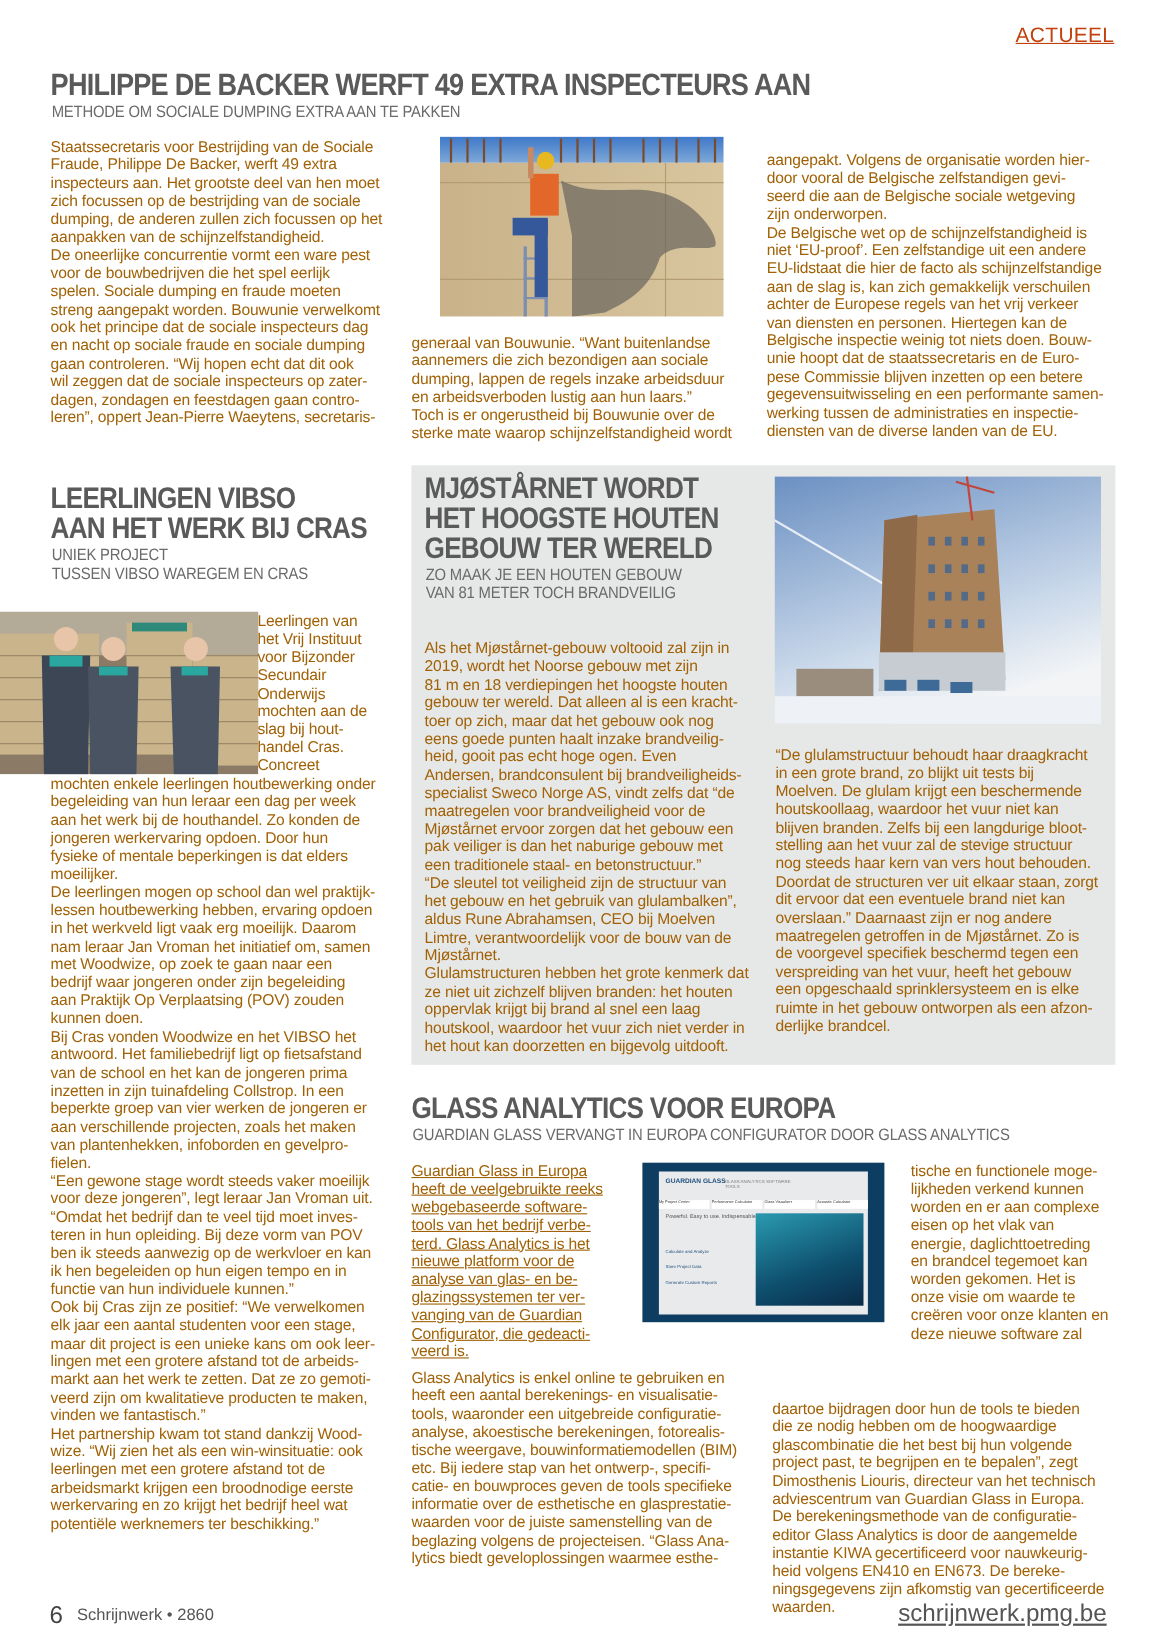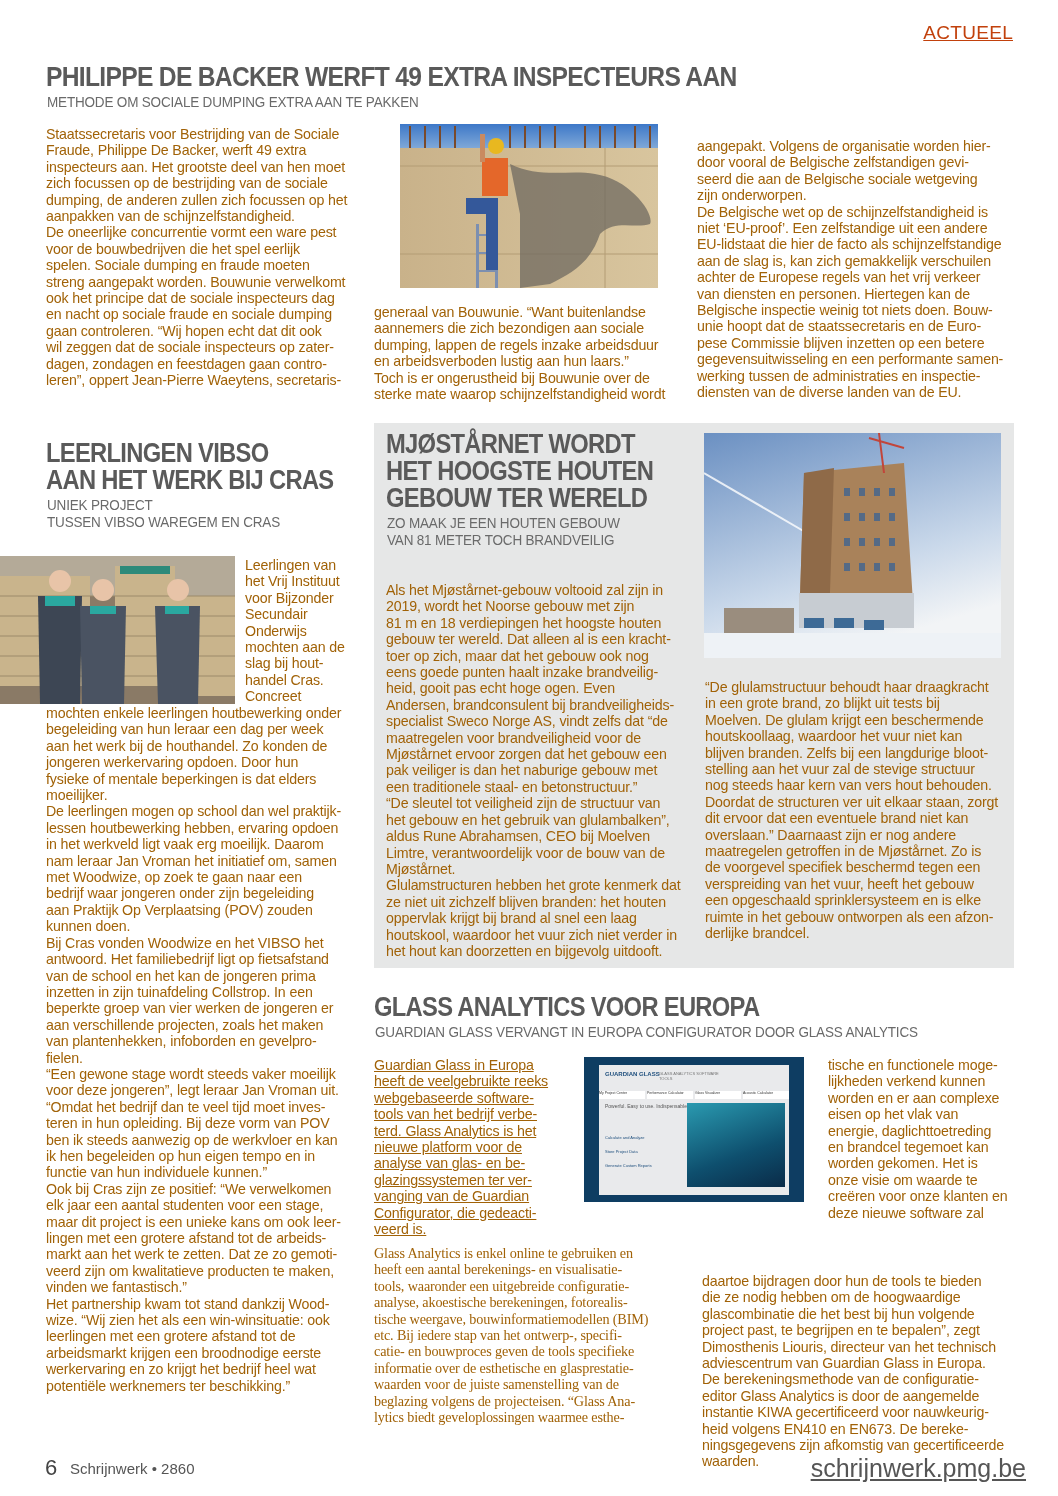--- a/index.html
+++ b/index.html
@@ -8,21 +8,21 @@
   .abs { position: absolute; }
   .section-tag { right: 45px; top: 22px; font-size: 19px; color: #c2410c; text-decoration: underline; letter-spacing: 0.3px; }
   .h1 { font-family: "Liberation Sans", sans-serif; font-weight: bold; color: #5a5a5a; font-size: 27px; line-height: 27px; letter-spacing: -0.8px; transform: scaleX(0.88); transform-origin: left top; white-space: nowrap; }
   .h2 { color: #6a6a6a; font-size: 15px; line-height: 17px; letter-spacing: -0.2px; transform: scaleX(0.9); transform-origin: left top; white-space: nowrap; }
   .body { font-size: 14.2px; line-height: 16.4px; color: #a16207; letter-spacing: -0.15px; }
   .body p { white-space: pre-line; }
   .grey-box { left: 374px; top: 423px; width: 640px; height: 545px; background: #e6e7e7; }
   .img { overflow: hidden; }
   .footer-num { left: 45px; top: 1455px; font-size: 22px; color: #444; }
   .footer-mag { left: 70px; top: 1460px; font-size: 15px; color: #555; }
-  .footer-url { right: 32px; top: 1454px; font-size: 25px; color: #555; text-decoration: underline; }
+  .footer-url { right: 52px; top: 1454px; font-size: 22px; color: #555; text-decoration: underline; }
 </style>
 </head>
 <body>
 
 <div class="abs section-tag">ACTUEEL</div>
 
 <div class="abs h1" style="left:46px;top:63px;font-size:28px;">PHILIPPE DE BACKER WERFT 49 EXTRA INSPECTEURS AAN</div>
 <div class="abs h2" style="left:47px;top:93px;">METHODE OM SOCIALE DUMPING EXTRA AAN TE PAKKEN</div>
 
 <div class="abs body" style="left:46px;top:126px;width:330px;">
@@ -148,21 +148,21 @@
       <circle cx="103" cy="34" r="11" fill="#e8c4a8"></circle>
         <path d="M80 50 L126 50 L124 148 L82 148 Z" fill="#4a5362"></path>
         <rect x="90" y="50" width="26" height="8" fill="#2aa8a0"></rect>
       <circle cx="178" cy="34" r="11" fill="#e8c4a8"></circle>
         <path d="M155 50 L200 50 L198 148 L158 148 Z" fill="#4a5362"></path>
         <rect x="165" y="50" width="24" height="8" fill="#2aa8a0"></rect>
     </g>
   </svg>
 </div>
 
-<div class="abs body" style="left:245px;top:557px;width:120px;">
+<div class="abs body" style="left:234px;top:557px;width:120px;">
     <p>Leerlingen van
 het Vrij Instituut
 voor Bijzonder
 Secundair
 Onderwijs
 mochten aan de
 slag bij hout-
 handel Cras.
 Concreet</p>
   </div>
@@ -347,21 +347,21 @@
 lijkheden verkend kunnen
 worden en er aan complexe
 eisen op het vlak van
 energie, daglichttoetreding
 en brandcel tegemoet kan
 worden gekomen. Het is
 onze visie om waarde te
 creëren voor onze klanten en
 deze nieuwe software zal</p>
   </div>
-<div class="abs body" style="left:374px;top:1245px;width:320px;font-family:Liberation Serif, serif;">
+<div class="abs body" style="left:374px;top:1245px;width:320px;">
     <p>Glass Analytics is enkel online te gebruiken en
 heeft een aantal berekenings- en visualisatie-
 tools, waaronder een uitgebreide configuratie-
 analyse, akoestische berekeningen, fotorealis-
 tische weergave, bouwinformatiemodellen (BIM)
 etc. Bij iedere stap van het ontwerp-, specifi-
 catie- en bouwproces geven de tools specifieke
 informatie over de esthetische en glasprestatie-
 waarden voor de juiste samenstelling van de
 beglazing volgens de projecteisen. “Glass Ana-

